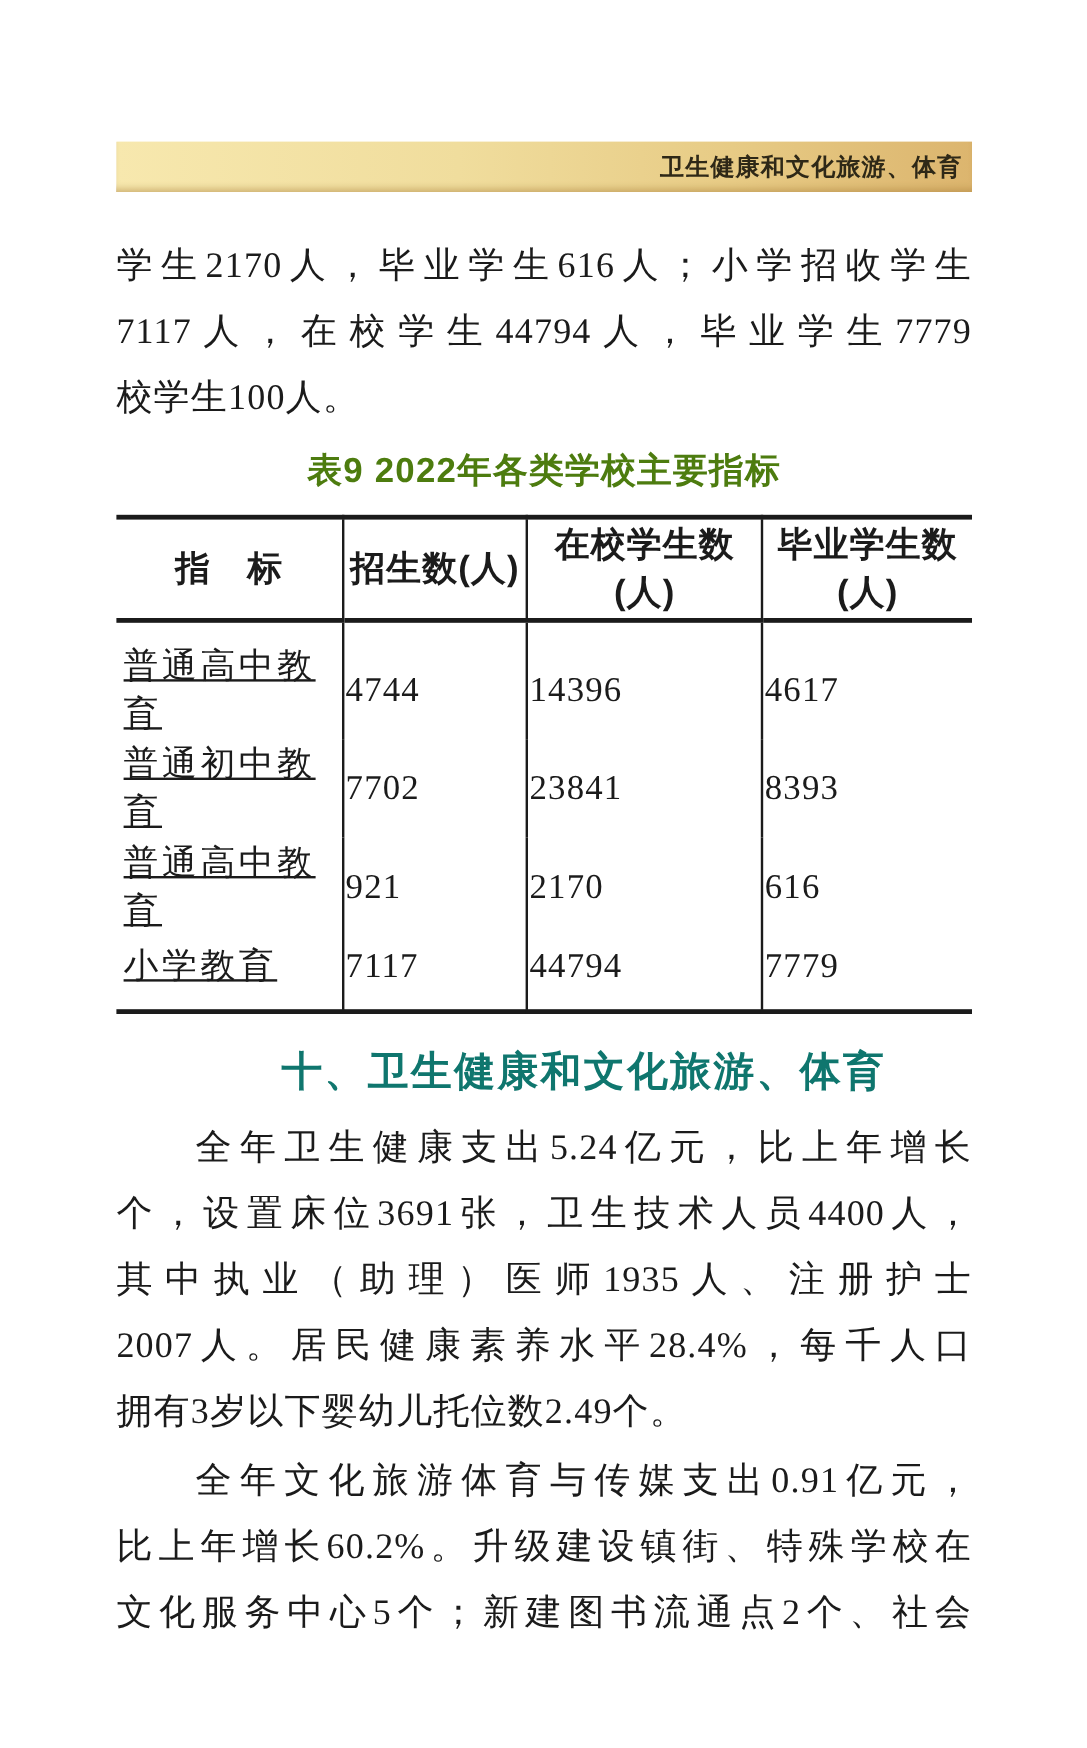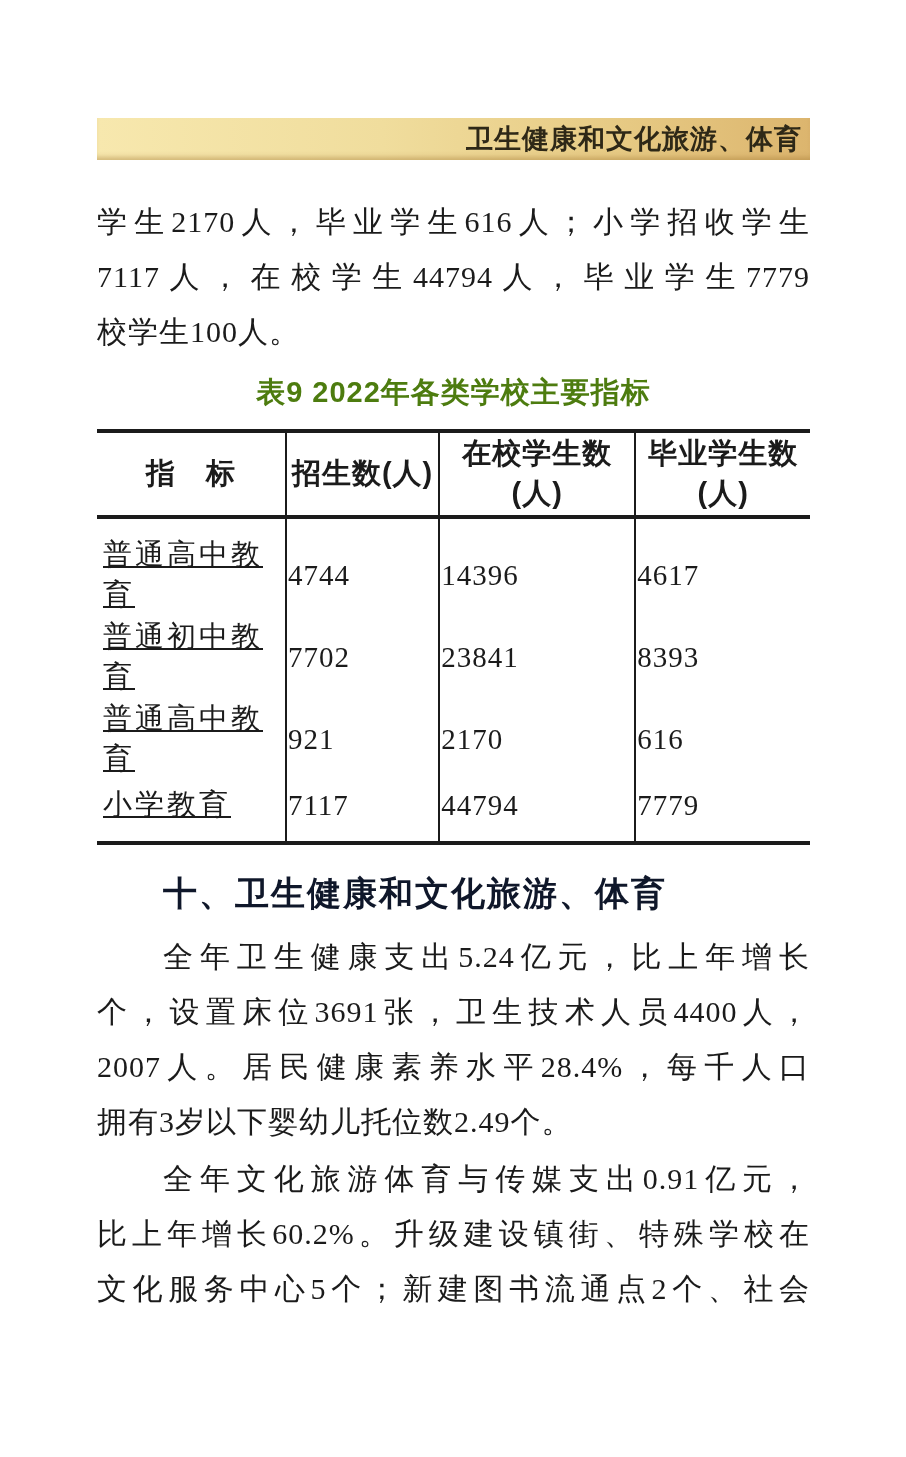--- a/index.html
+++ b/index.html
@@ -31,21 +31,21 @@
     align-items: center;
     justify-content: flex-end;
     padding-right: 8px;
     box-sizing: border-box;
     background: linear-gradient(to right, #f7e8ae 0%, #f0dd9d 40%, #e7cb85 72%, #dcb56e 100%);
     box-shadow: inset 0 -6px 5px -3px rgba(166, 124, 56, 0.45);
   }
   .header-bar .bar-title {
     font-family: Liberation Mono, monospace;
     font-weight: 700;
-    font-size: 27px;
+    font-size: 20px;
     letter-spacing: 1px;
     color: #2e2817;
   }
   
   .para { margin: 0; }
   .para .line {
     font-size: 30px;
     line-height: 55px;
     letter-spacing: 1px;
     text-align: justify;
@@ -107,21 +107,22 @@
   }
   
   .section-heading {
     margin-top: 24px;
     padding-left: 66px;
     font-family: "Liberation Sans", "DejaVu Sans", sans-serif;
     font-weight: 700;
     font-size: 34px;
     line-height: 48px;
     letter-spacing: 2px;
-    color: #0f172a;
+    color: #0f766e;
+    text-align: center;
   }
 </style>
 </head>
 <body>
 
 <div class="page">
   <div class="content">
 
     <div class="header-bar">
       <span class="bar-title">卫生健康和文化旅游、体育</span>
@@ -176,20 +177,21 @@
           <td>7779</td>
         </tr>
       </tbody>
     </table>
 
     <div class="section-heading">十、卫生健康和文化旅游、体育</div>
 
     <div class="para para-2">
       <div class="line indent">全年卫生健康支出5.24亿元，比上年增长</div>
       <div class="line">个，设置床位3691张，卫生技术人员4400人，</div>
+      <div class="line">其中执业（助理）医师1935人、注册护士</div>
       <div class="line">2007人。居民健康素养水平28.4%，每千人口</div>
       <div class="line last">拥有3岁以下婴幼儿托位数2.49个。</div>
     </div>
 
     <div class="para para-3">
       <div class="line indent">全年文化旅游体育与传媒支出0.91亿元，</div>
       <div class="line">比上年增长60.2%。升级建设镇街、特殊学校在</div>
       <div class="line">文化服务中心5个；新建图书流通点2个、社会</div>
     </div>
 

